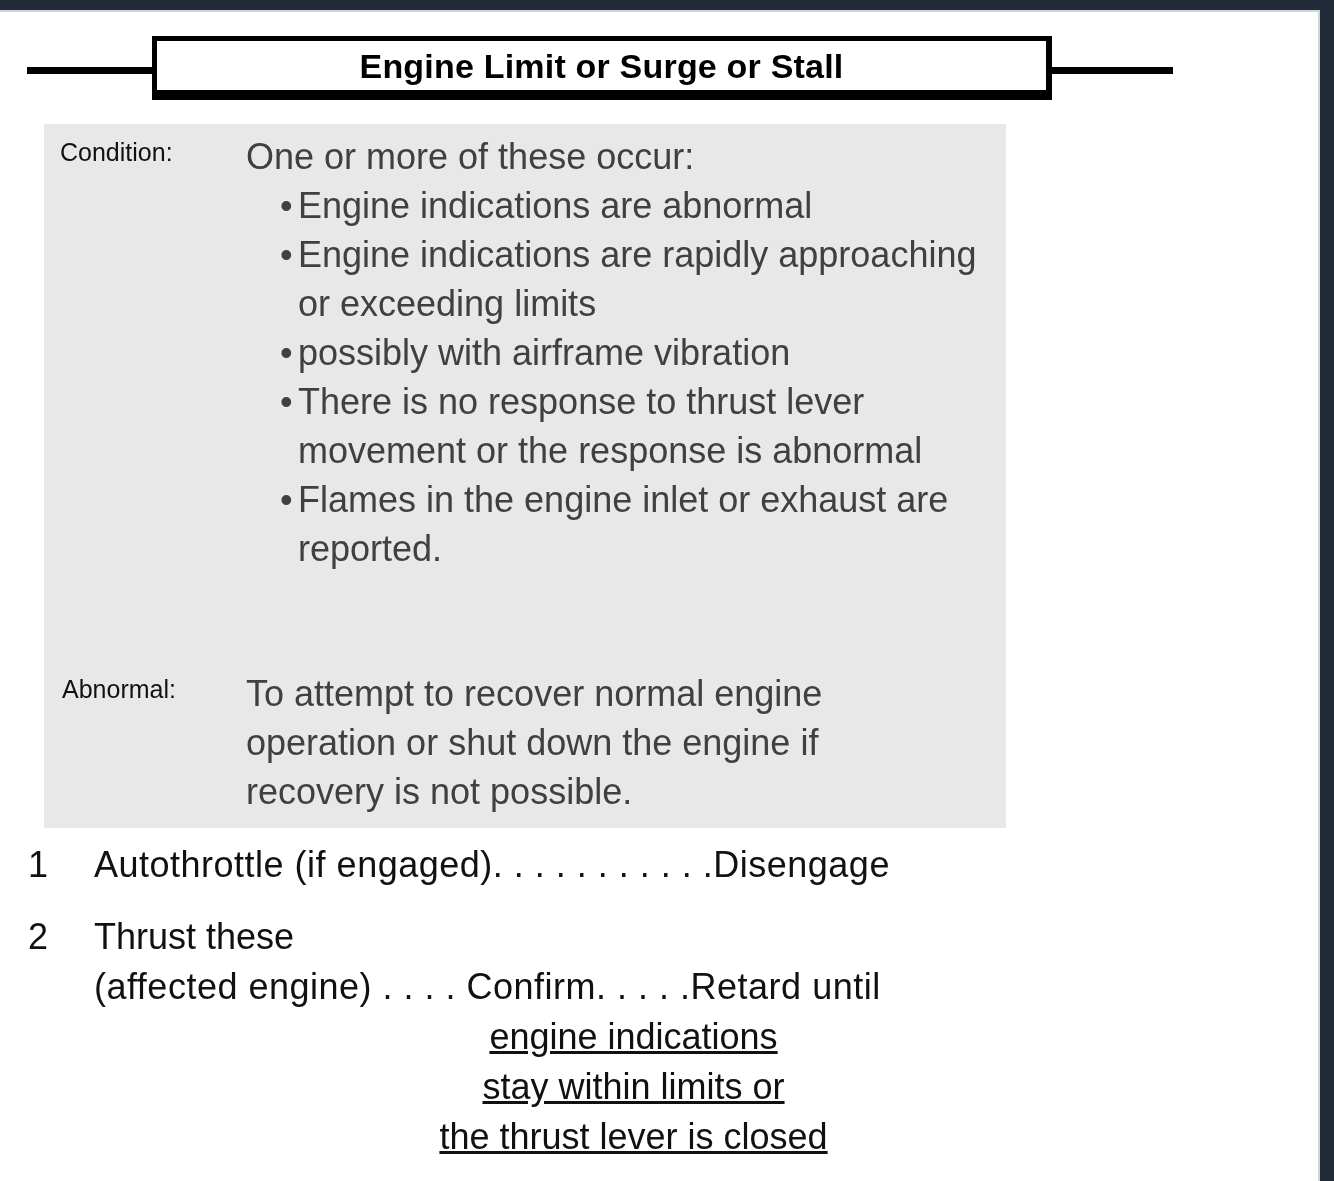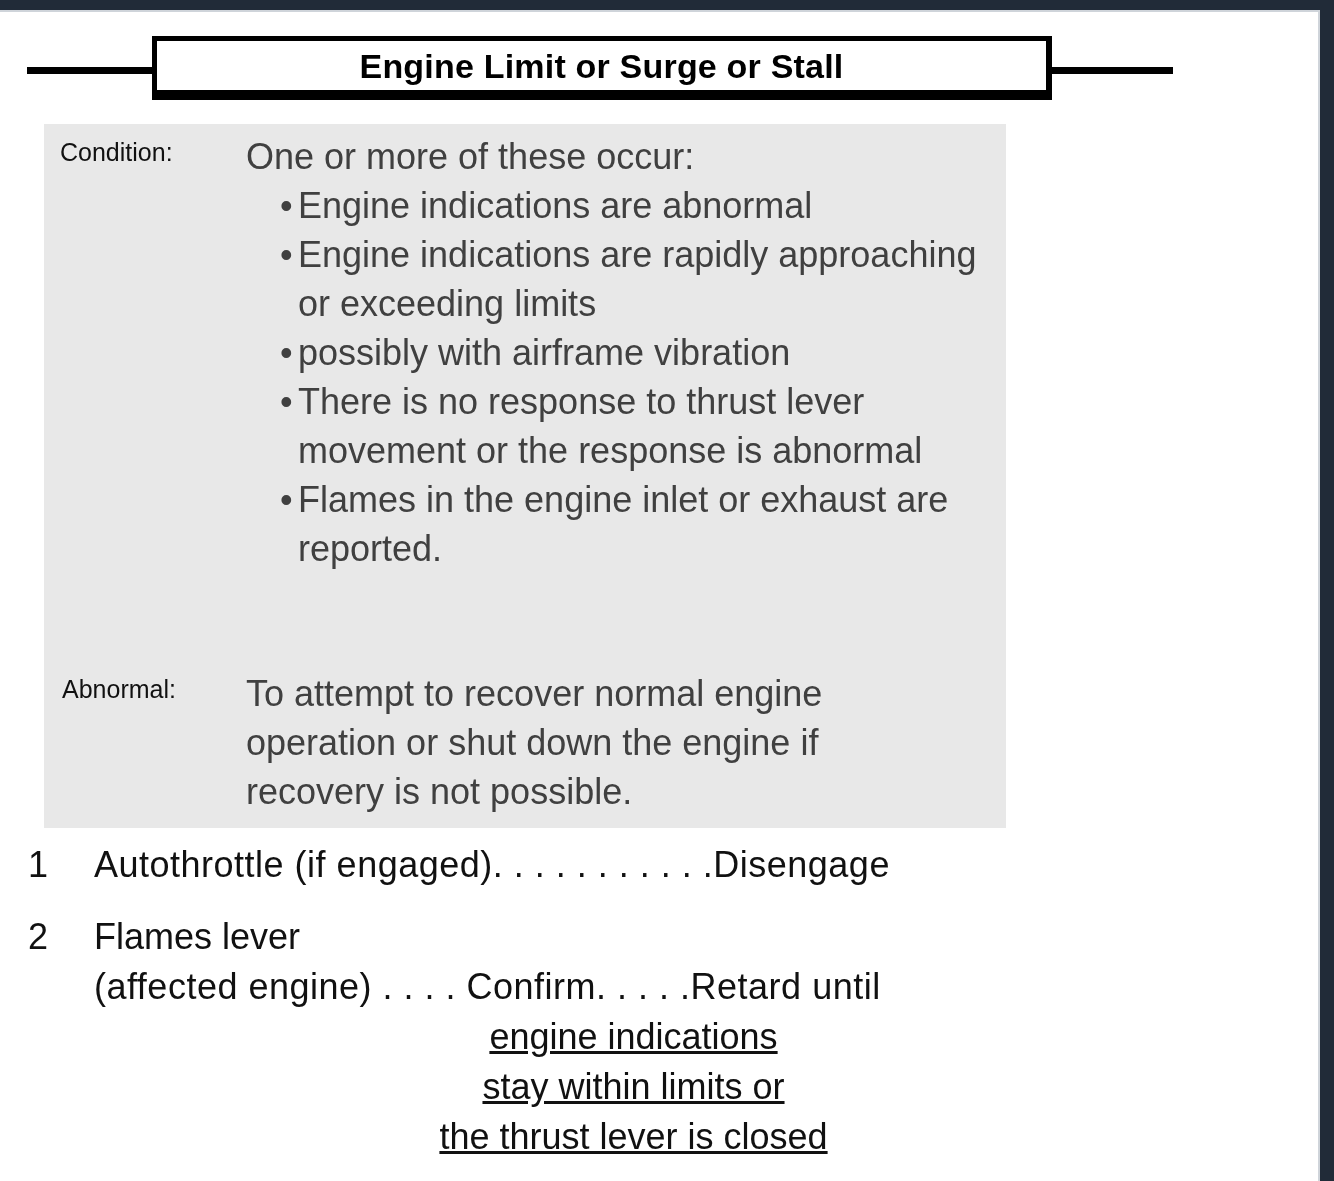--- a/index.html
+++ b/index.html
@@ -220,21 +220,21 @@
     <div class="step">
       <span class="step-num">1</span>
       <div class="step-body">
         <span class="step-line leader">Autothrottle (if engaged). . . . . . . . . . .Disengage</span>
       </div>
     </div>
 
     <div class="step">
       <span class="step-num">2</span>
       <div class="step-body">
-        <span class="step-line">Flames lever</span>
+        <span class="step-line">Thrust these</span>
         <span class="step-line leader">(affected engine) . . . .  Confirm. . . . .Retard until</span>
         <span class="step-line right">engine indications</span>
         <span class="step-line right">stay within limits or</span>
         <span class="step-line right">the thrust lever is closed</span>
       </div>
     </div>
 
   </div>
 
 </div>

